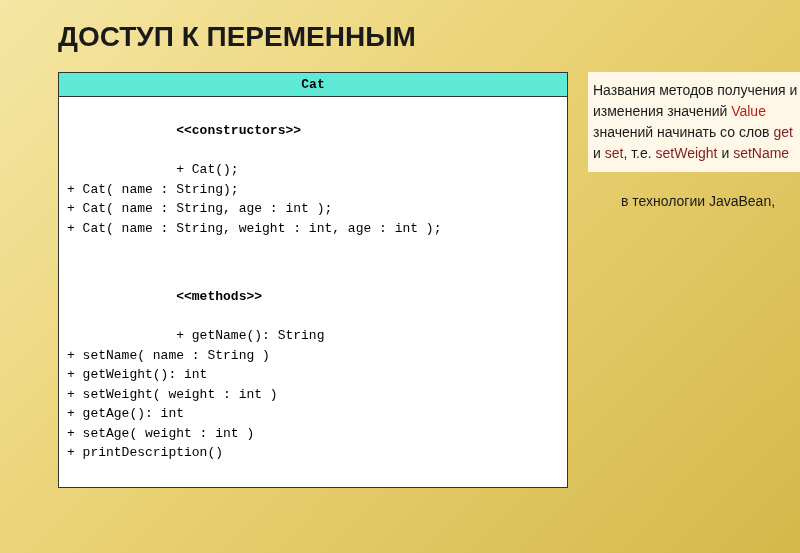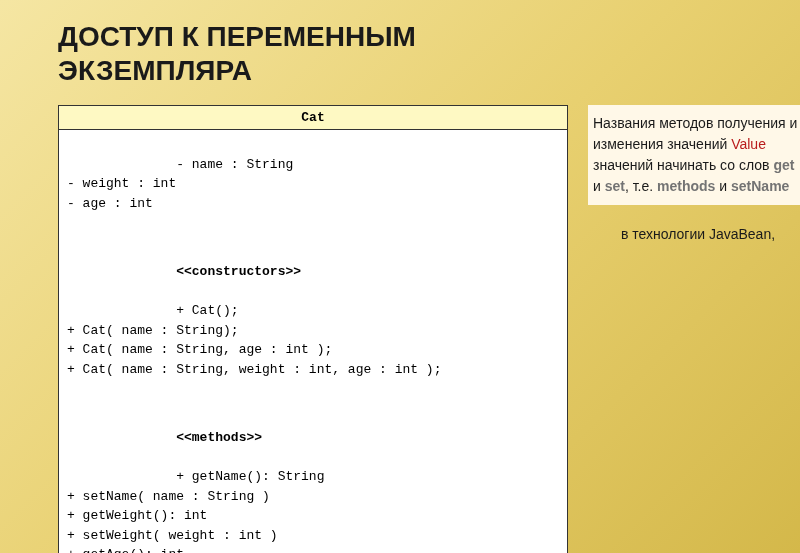--- a/index.html
+++ b/index.html
@@ -57,21 +57,21 @@
 
     .uml-table {
       border: 1.5px solid #333;
       background: #fff;
       font-family: 'Courier New', Courier, monospace;
       font-size: 13px;
       width: 100%;
     }
 
     .uml-header {
-      background: #fef9c3;
+      background: #5eead4;
       border-bottom: 1.5px solid #333;
       text-align: center;
       padding: 4px 20px;
       font-weight: bold;
       font-size: 13px;
       font-family: 'Courier New', Courier, monospace;
     }
 
     .uml-section {
       padding: 5px 8px;
@@ -101,58 +101,50 @@
       line-height: 1.5;
       font-family: Arial, sans-serif;
     }
 
     .highlight-orange {
       color: #b91c1c;
       font-weight: normal;
     }
 
     .highlight-red {
-      color: #737373;
-      font-weight: bold;
+      color: #7f1d1d;
+      font-weight: normal;
     }
 
     .bottom-text {
       margin-top: 8px;
       font-size: 14px;
       color: #1a1a1a;
       line-height: 1.6;
       font-family: Arial, sans-serif;
       text-align: center;
     }
   </style>
 </head>
 <body>
 
 <div class="page">
   <div class="title">
     <span>ДОСТУП К ПЕРЕМЕННЫМ</span><br>
-    <span>ЭКЗЕМПЛЯРА</span>
   </div>
 
   <div class="content-area">
     <div class="left-panel">
       <table class="uml-table" cellpadding="0" cellspacing="0">
         <thead>
           <tr>
             <th class="uml-header">Cat</th>
           </tr>
         </thead>
         <tbody>
-          <tr>
-            <td class="uml-section">
-              <span style="white-space: pre;">- name : String
-- weight : int
-- age : int</span>
-            </td>
-          </tr>
           <tr>
             <td class="uml-section">
               <span class="bold">&lt;&lt;constructors&gt;&gt;</span><br>
               <span style="white-space: pre;">+ Cat();
 + Cat( name : String);
 + Cat( name : String, age : int );
 + Cat( name : String, weight : int, age : int );</span>
             </td>
           </tr>
           <tr>
@@ -167,21 +159,21 @@
 + printDescription()</span>
             </td>
           </tr>
         </tbody>
       </table>
     </div>
 
     <div class="right-panel">
       <div class="annotation-box">
         <p class="annotation-text">
-          <span>Названия методов получения и изменения значений </span><span class="highlight-orange">Value</span><span> значений начинать со слов </span><span class="highlight-red">get</span><span> и </span><span class="highlight-red">set</span><span>, т.е. </span><span class="highlight-red">methods</span><span> и </span><span class="highlight-red">setName</span>
+          <span>Названия методов получения и изменения значений </span><span class="highlight-orange">Value</span><span> значений начинать со слов </span><span class="highlight-red">get</span><span> и </span><span class="highlight-red">set</span><span>, т.е. </span><span class="highlight-red">setWeight</span><span> и </span><span class="highlight-red">setName</span>
         </p>
       </div>
 
       <div class="bottom-text">
         <span>в технологии JavaBean,</span>
       </div>
     </div>
   </div>
 
 </div>

